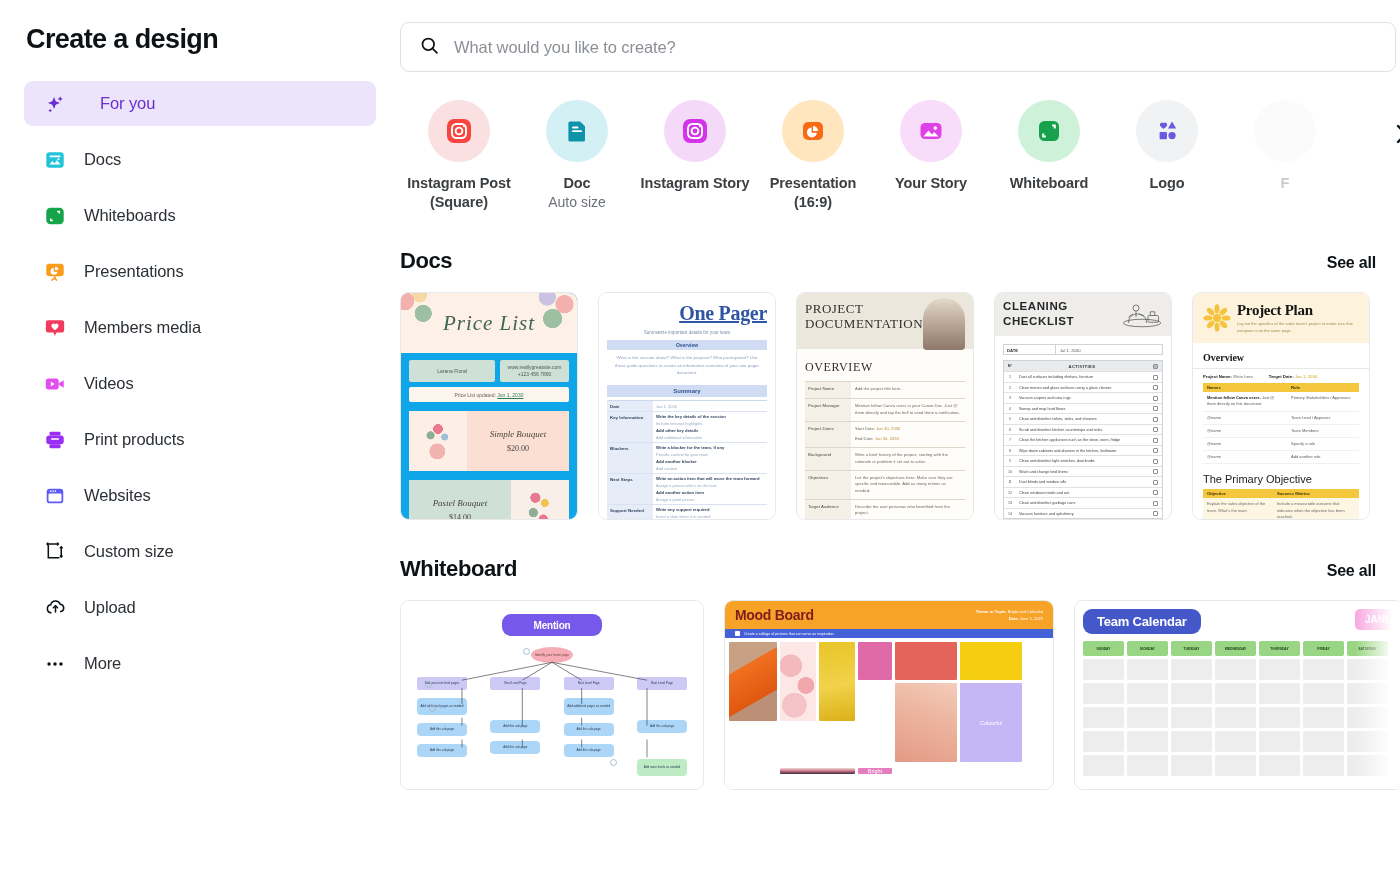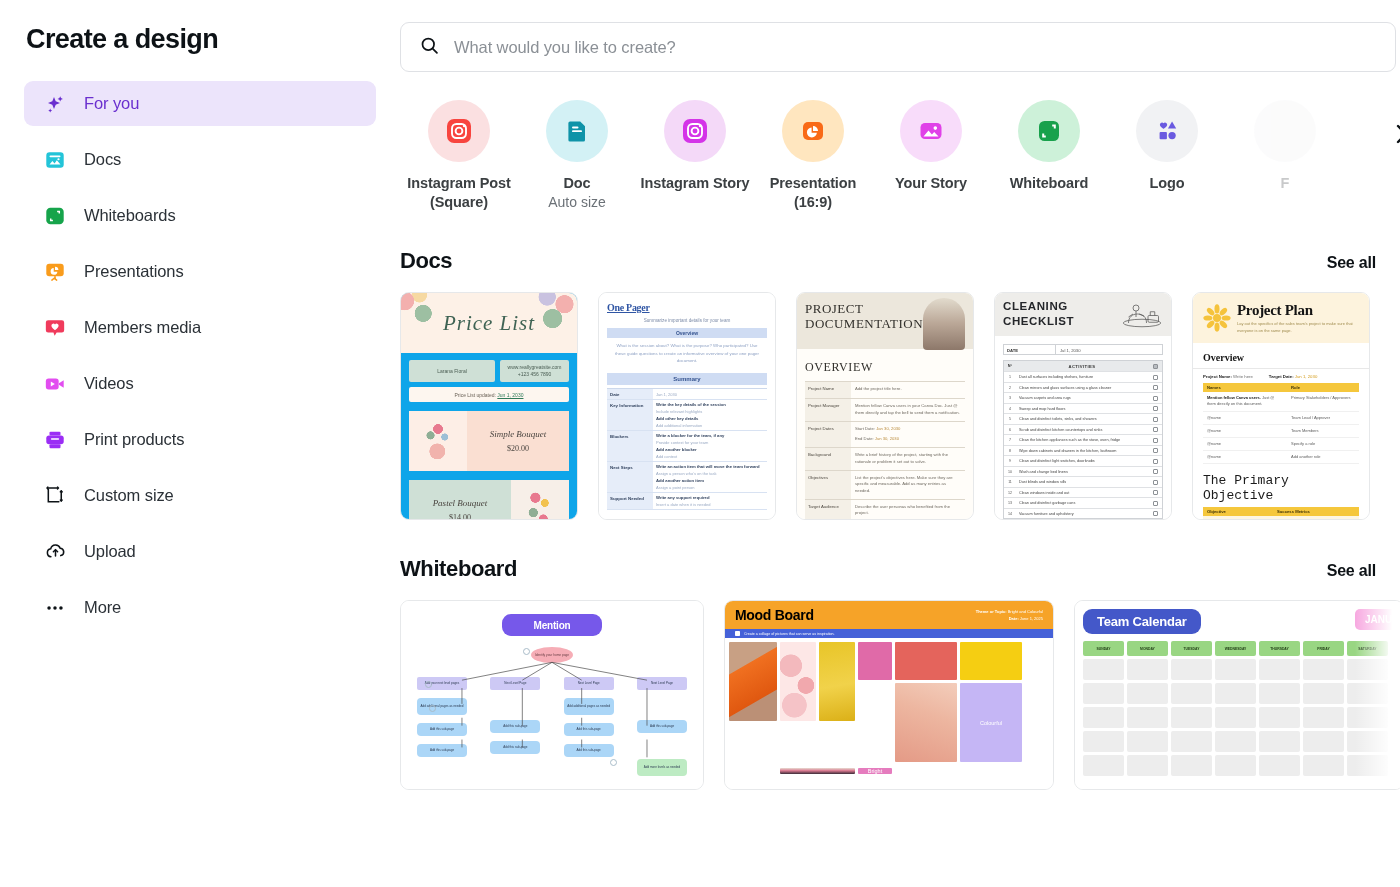--- a/index.html
+++ b/index.html
@@ -19,21 +19,21 @@
     color: #0d1216; margin: 2px 0 26px 2px;
   }
   .nav { display: flex; flex-direction: column; }
   .nav-item {
     display: flex; align-items: center; gap: 16px;
     height: 45px; padding: 0 18px; border-radius: 9px;
     cursor: pointer; margin-bottom: 11px;
   }
   .nav-item.active { background: #ece4fb; }
   .nav-label { font-size: 16.5px; color: #2b3137; letter-spacing: -0.1px; }
-  .nav-item.active .nav-label { color: #6a2fcf; font-weight: 400; }
+  .nav-item.active .nav-label { color: #6a2fcf; font-weight: 400; margin-left: 16px; }
   .nav-ico { width: 26px; height: 26px; flex: 0 0 26px; display: flex; align-items: center; justify-content: center; }
   .nav-ico svg { display: block; }
 
   
   .main { flex: 1 1 auto; position: relative; overflow: hidden; padding-top: 22px; }
 
   
   .search-wrap { padding: 0 24px 0 0; }
   .search-box {
     height: 50px; width: 996px; border: 1px solid #dfe1e5; border-radius: 9px;
@@ -113,21 +113,21 @@
   .pl-blk { display: flex; margin: 9px 8px 0 8px; height: 60px; }
   .pl-img { flex: 0 0 58px; background: #fdeee6; position: relative; }
   .pl-txt { flex: 1; background: #fadfd2; display: flex; flex-direction: column; align-items: center; justify-content: center; gap: 5px; }
   .pl-txt .n { font-family: "Liberation Serif", serif; font-style: italic; font-size: 9px; color: #4a4540; }
   .pl-txt .p { font-family: "Liberation Serif", serif; font-size: 8px; color: #4a4540; }
   .pl-blk.rev .pl-img { order: 2; background: #f7efe8; }
   .pl-blk.rev .pl-txt { background: #cfe0d6; }
 
   
   .op { background: #fff; padding: 9px 8px; }
-  .op-title { text-align: left; font-family: "Liberation Serif", serif; font-weight: 700; font-size: 10px;
+  .op-title { text-align: right; font-family: "Liberation Serif", serif; font-weight: 700; font-size: 20px;
               color: #2f55a4; text-decoration: underline; letter-spacing: -0.3px; }
   .op-sub { text-align: center; font-size: 4.6px; color: #7d8ca8; margin-top: 5px; }
   .op-band { background: #cfdcf3; text-align: center; font-size: 5px; font-weight: 700; color: #35538f;
              padding: 2px 0; margin-top: 5px; }
   .op-para { font-size: 4.4px; color: #8fa2c4; text-align: center; line-height: 1.65; margin-top: 4px; padding: 0 4px; }
   .op-band2 { background: #cfdcf3; text-align: center; font-size: 6px; font-weight: 700; color: #35538f;
               padding: 3px 0; margin-top: 9px; }
   .op-tbl { margin-top: 3px; border-top: 1px solid #ccd8ec; }
   .op-tr { display: flex; border-bottom: 1px solid #d8e2f2; min-height: 11px; }
   .op-th { flex: 0 0 46px; background: #e6edf9; font-size: 4.4px; font-weight: 700; color: #32435f;
@@ -183,21 +183,21 @@
   .pp-meta span { color: #6d6d6d; }
   .pp-meta .d { color: #d39a17; }
   .pp-hr { display: flex; background: #f5c73c; height: 9px; margin: 0 10px; }
   .pp-hr div { font-size: 4.2px; font-weight: 700; color: #3f3308; padding: 2px 0 0 4px; }
   .pp-hr .c1 { flex: 0 0 84px; }
   .pp-hr .c2 { flex: 1; }
   .pp-row { display: flex; margin: 0 10px; min-height: 12px; border-bottom: 1px solid #f0f0f0; }
   .pp-row .c1 { flex: 0 0 84px; font-size: 4px; color: #5c5c5c; padding: 3px 4px 3px 4px; line-height: 1.55; }
   .pp-row .c1 b { color: #1b1b1b; }
   .pp-row .c2 { flex: 1; font-size: 4px; color: #5c5c5c; padding: 3px 4px; }
-  .pp-obj { font-family: Liberation Mono, monospace; font-size: 13px; color: #1b1b1b; padding: 9px 10px 4px 10px; }
+  .pp-obj { font-family: Liberation Sans, sans-serif; font-size: 11px; color: #1b1b1b; padding: 9px 10px 4px 10px; }
   .pp-obr { display: flex; margin: 0 10px; }
   .pp-obr .c1 { flex: 0 0 70px; }
   .pp-obr .c2 { flex: 1; }
   .pp-obh { background: #f5c73c; height: 9px; }
   .pp-obh div { font-size: 4.2px; font-weight: 700; color: #3f3308; padding: 2px 0 0 4px; }
   .pp-obb { background: #fdf6e3; min-height: 18px; }
   .pp-obb div { font-size: 4px; color: #6b6b6b; padding: 3px 4px; line-height: 1.6; }
 
   
   .sm { background: #fff; padding: 10px; }
@@ -212,21 +212,21 @@
           font-size: 3px; color: #2d3b52; text-align: center; line-height: 1.3; padding: 0 2px; }
   .sm-b.lav { background: #cdc9f5; border-radius: 2px; }
   .sm-b.blu { background: #abd6f7; }
   .sm-b.grn { background: #bdebc3; }
   .sm-b.tall { height: 17px; }
   .sm-badge { width: 7px; height: 7px; border-radius: 50%; border: .8px solid #a9bcc9; display: inline-block; }
 
   
   .mb { background: #fff; }
   .mb-hero { background: #f6a328; height: 28px; display: flex; align-items: center; justify-content: space-between; padding: 0 10px; }
-  .mb-h1 { font-size: 14px; font-weight: 700; color: #000000; letter-spacing: -.3px; }
+  .mb-h1 { font-size: 14px; font-weight: 700; color: #7f1d1d; letter-spacing: -.3px; }
   .mb-meta { text-align: right; font-size: 4px; color: #fff; line-height: 1.8; }
   .mb-meta b { font-weight: 700; }
   .mb-band { background: #4561d8; height: 9px; display: flex; align-items: center; padding: 0 10px; gap: 4px; }
   .mb-band span { font-size: 3.6px; color: #fff; }
   .mb-grid { display: grid; height: 143px; padding: 4px; gap: 3px;
              grid-template-columns: 48px 36px 36px 34px 62px 62px 48px;
              grid-template-rows: 1fr 1fr 1fr; }
   .mb-cell { border-radius: 1px; background-size: cover; }
   .mb-txt { display: flex; align-items: center; justify-content: center; font-size: 5.5px; color: #fff; font-weight: 500; }
 
@@ -330,20 +330,32 @@
           <svg width="22" height="22" viewBox="0 0 24 24">
             <rect x="6" y="3" width="12" height="4.2" rx="1.2" fill="#9b2df5"></rect>
             <rect x="2.5" y="7" width="19" height="9.5" rx="3" fill="#9b2df5"></rect>
             <rect x="6" y="16.5" width="12" height="4.5" rx="1.2" fill="#9b2df5"></rect>
             <rect x="7.5" y="10" width="9" height="1.8" rx=".9" fill="#fff"></rect>
           </svg>
         </span>
         <span class="nav-label">Print products</span>
       </div>
 
+      <div class="nav-item">
+        <span class="nav-ico">
+          <svg width="22" height="22" viewBox="0 0 24 24">
+            <rect x="3" y="4" width="18" height="16" rx="3.2" fill="#5b5bf5"></rect>
+            <rect x="4.9" y="9.3" width="14.2" height="8.8" rx="1.4" fill="#fff"></rect>
+            <circle cx="7.3" cy="6.7" r=".85" fill="#fff"></circle>
+            <circle cx="9.9" cy="6.7" r=".85" fill="#fff"></circle>
+            <circle cx="12.5" cy="6.7" r=".85" fill="#fff"></circle>
+          </svg>
+        </span>
+        <span class="nav-label">Websites</span>
+      </div>
 
       <div class="nav-item">
         <span class="nav-ico">
           <svg width="23" height="23" viewBox="0 0 24 24" fill="none" stroke="#0d1216" stroke-width="1.6">
             <path d="M4.5 5.5v13h11" stroke-linecap="round"></path>
             <path d="M4.5 5.5h11" stroke-linecap="round" opacity=".0"></path>
             <path d="M4.8 4.2h8.6" stroke-linecap="round"></path>
             <path d="M4.1 3.3 3.1 4.2l1 .9M14.1 3.3l1 .9-1 .9" stroke-linecap="round" stroke-linejoin="round"></path>
             <path d="M18 7.4v10.2" stroke-linecap="round"></path>
             <path d="M17.1 8.2 18 7.2l.9 1M17.1 16.8l.9 1 .9-1" stroke-linecap="round" stroke-linejoin="round"></path>

